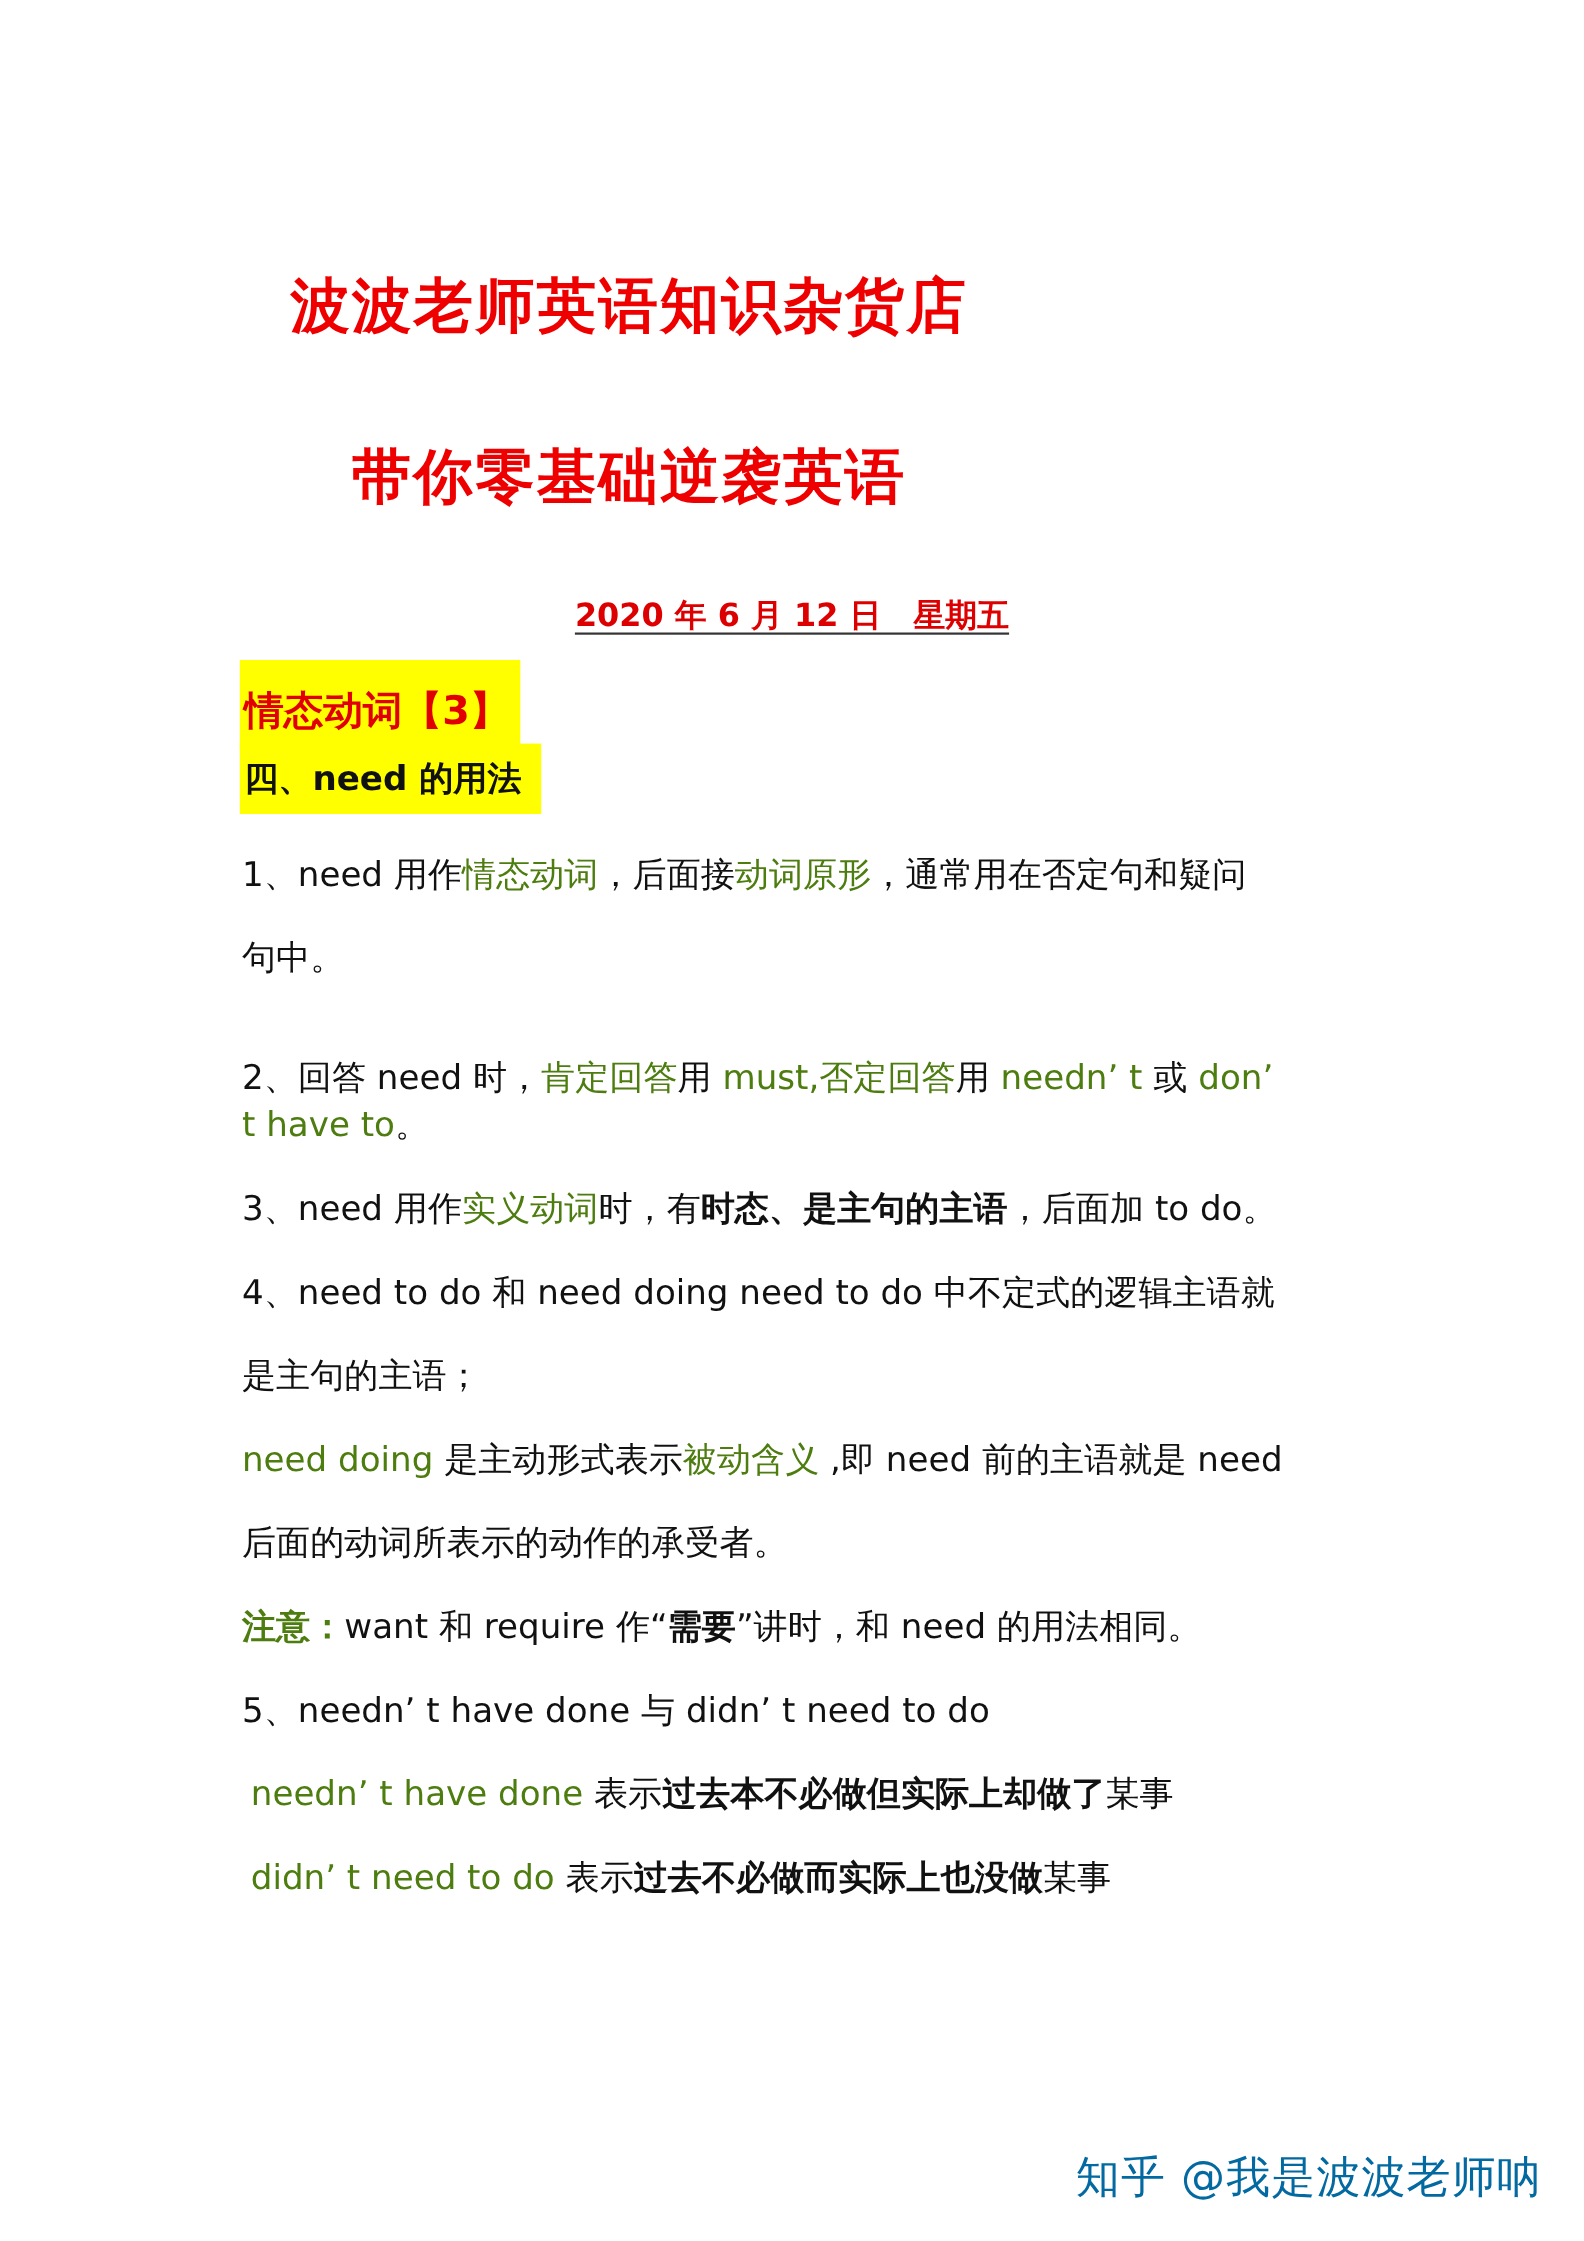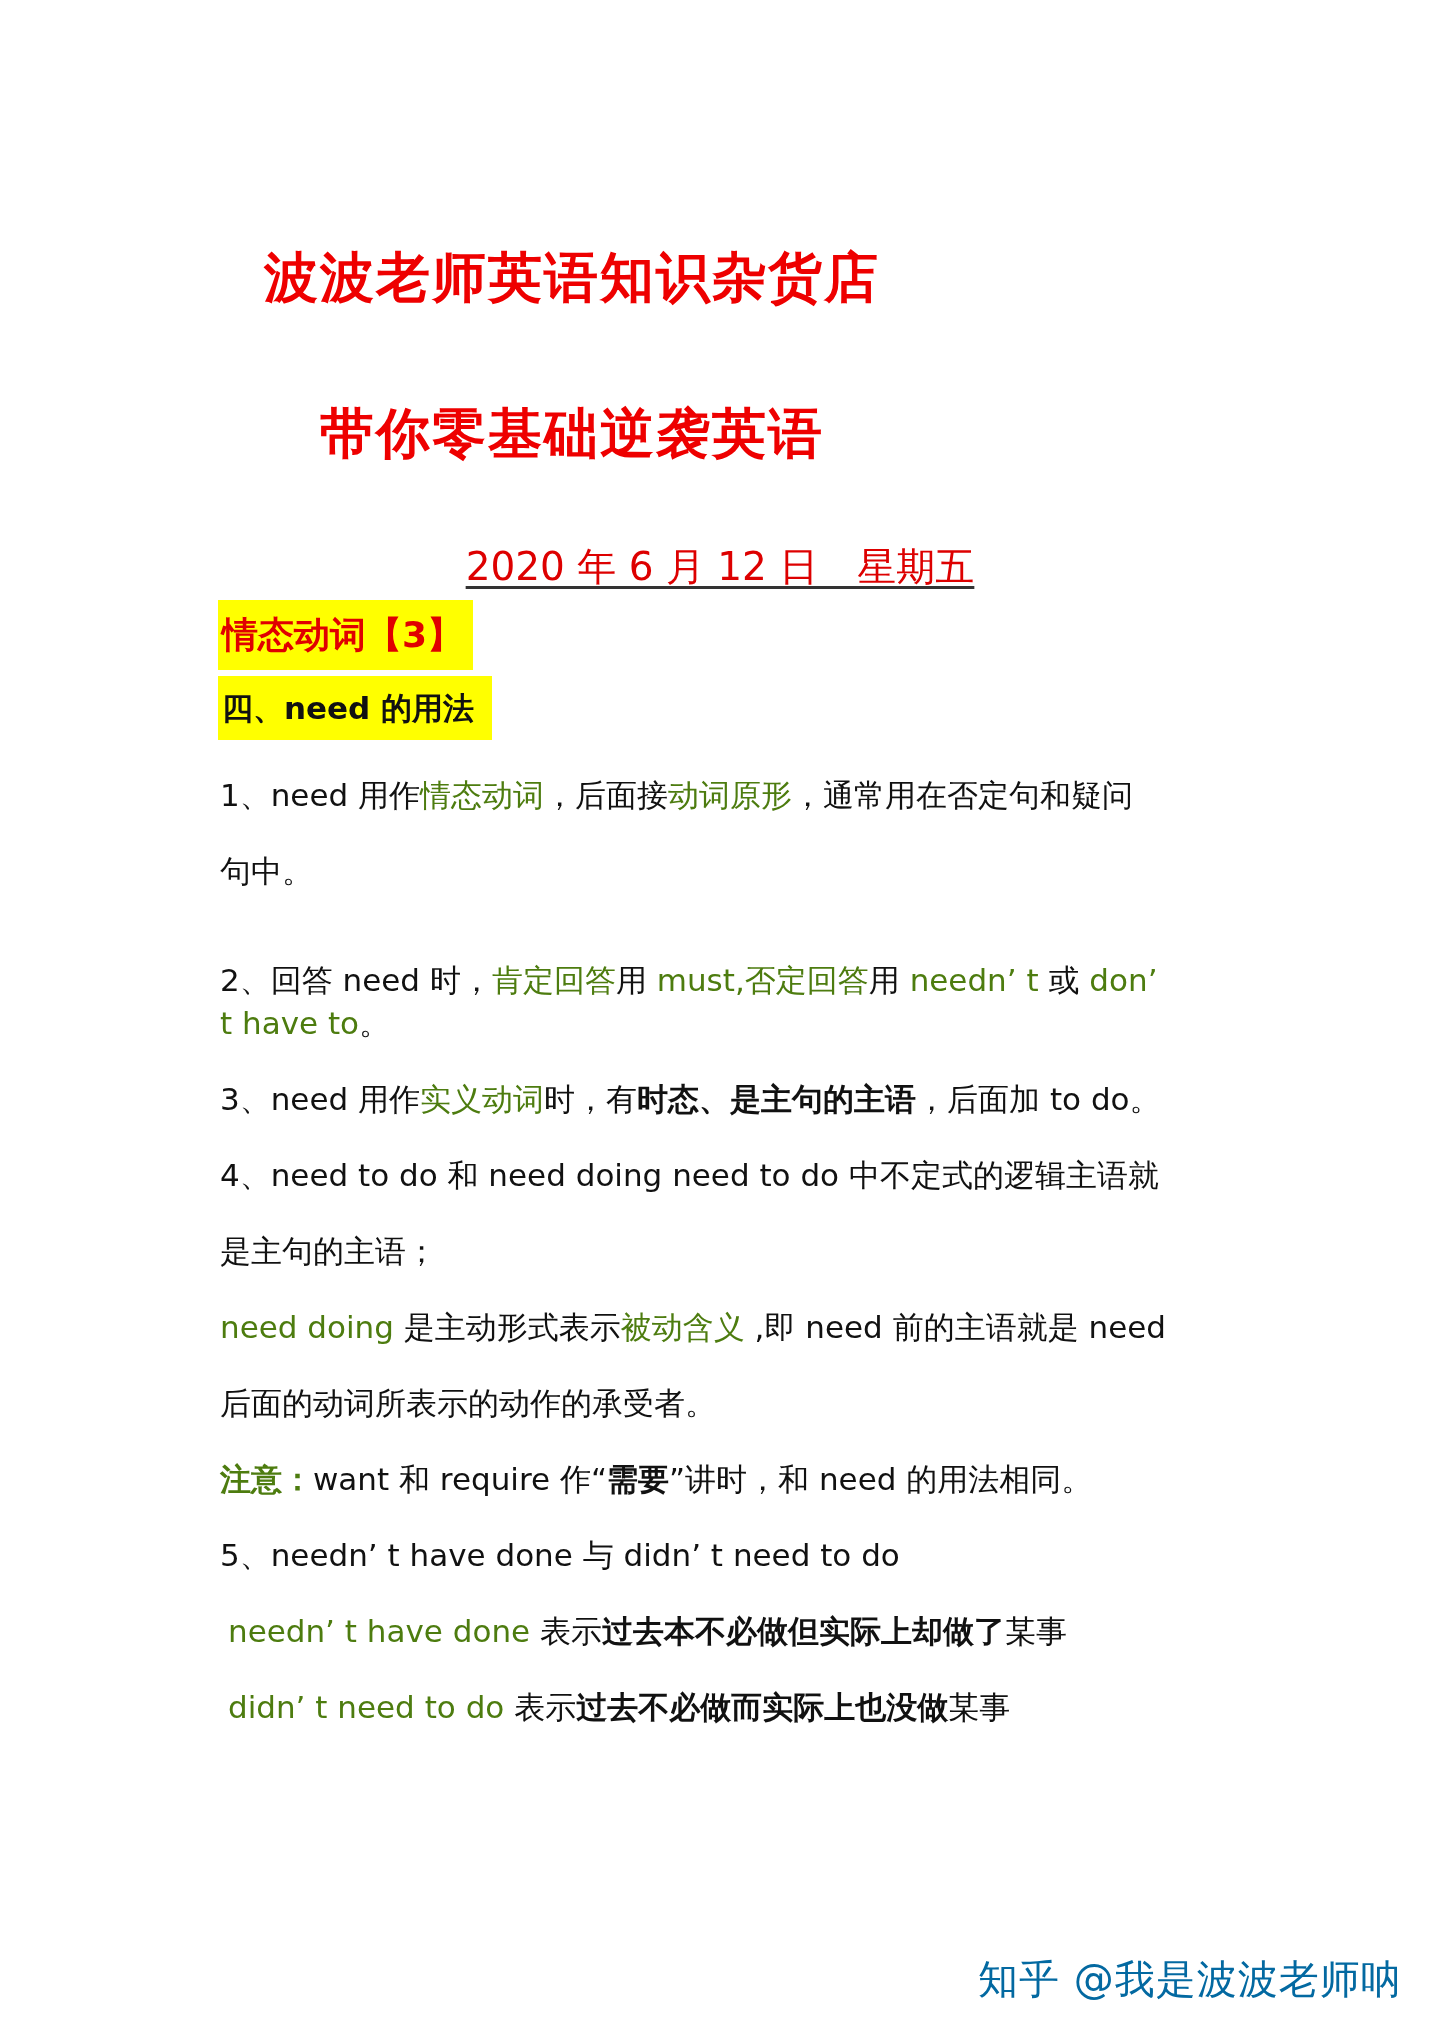--- a/index.html
+++ b/index.html
@@ -3,24 +3,24 @@
 <meta charset="utf-8">
 <style>
   html, body { margin: 0; padding: 0; background: #ffffff; }
   body { width: 1440px; height: 2037px; position: relative; overflow: hidden;
          font-family: "DejaVu Sans", "Liberation Sans", sans-serif; color: #111111; }
   .title { position: absolute; left: 0; width: 1144px; text-align: center;
            color: #ee0000; font-weight: bold; font-size: 54px; letter-spacing: 2px; }
   #t1 { top: 242px; }
   #t2 { top: 398px; }
   .date { position: absolute; top: 540px; left: 0; width: 1440px; text-align: center; }
-  .date span.inner { color: #dd0000; font-weight: normal; font-size: 39px;
+  .date span.inner { color: #dd0000; font-weight: bold; font-size: 29px;
            text-decoration: underline; text-decoration-color: #333; text-underline-offset: 6px; }
   .hl { position: absolute; left: 218px; background: #ffff00; font-weight: bold; }
-  #hl1 { top: 600px; height: 70px; padding: 0 10px 0 4px; color: #e00000; font-size: 36px; line-height: 70px; }
+  #hl1 { top: 600px; height: 70px; padding: 12px 10px 0 4px; color: #e00000; font-size: 36px; line-height: 70px; }
   #hl2 { top: 676px; height: 64px; padding: 0 18px 0 4px; color: #111; font-size: 31px; line-height: 64px; }
   .line { position: absolute; left: 220px; font-size: 31px; line-height: 40px; white-space: nowrap; }
   .r { color: #4d7c0f; }
   .b { font-weight: bold; }
   .wm { position: absolute; left: 978px; top: 1952px; font-size: 40px; color: #0369a1;
         letter-spacing: 1px; }
 </style>
 </head>
 <body>
 

